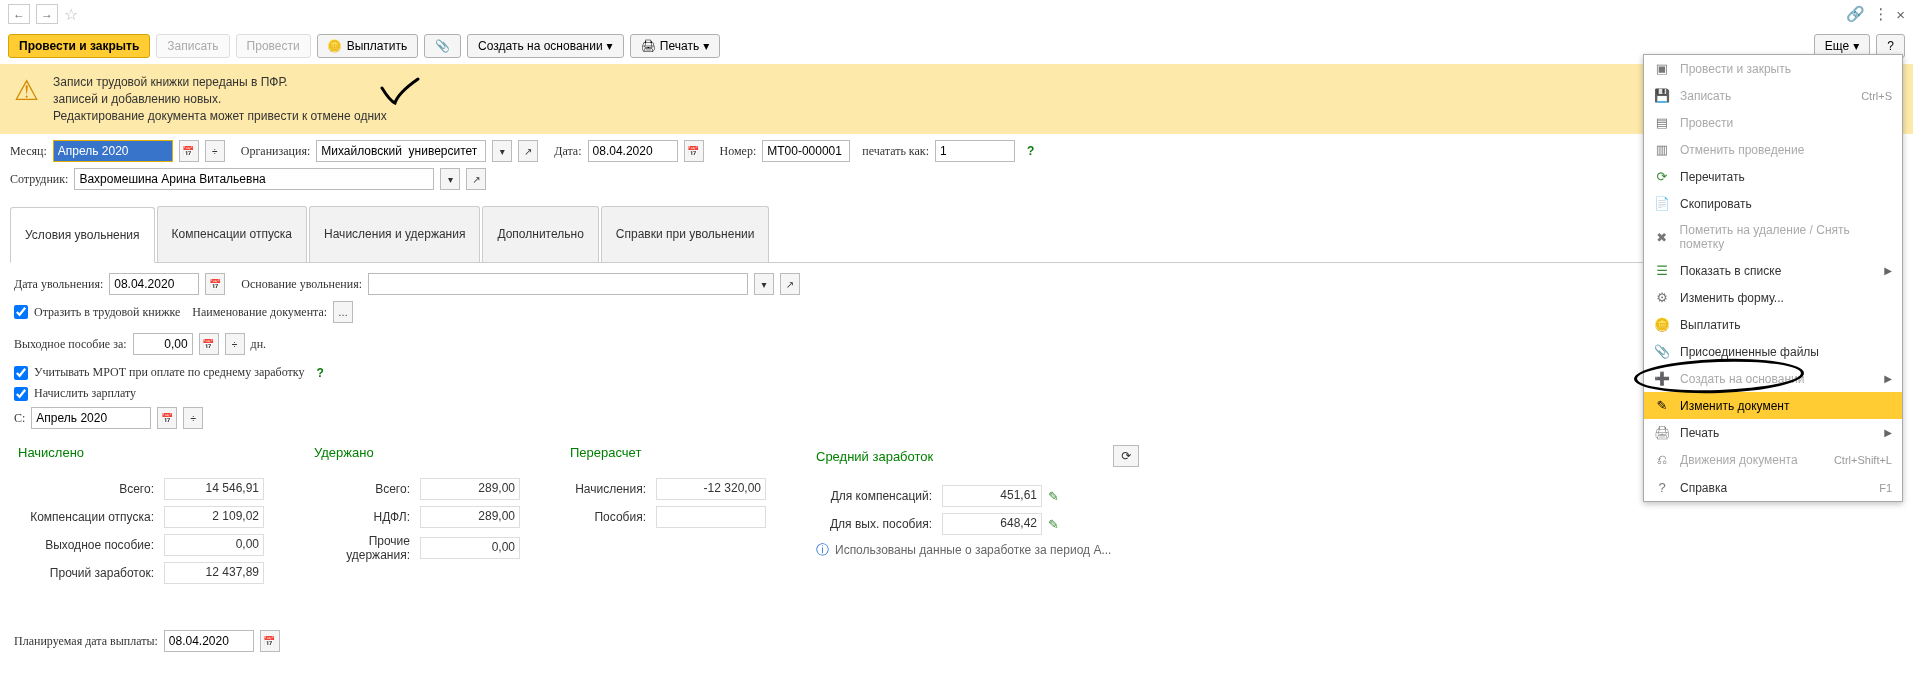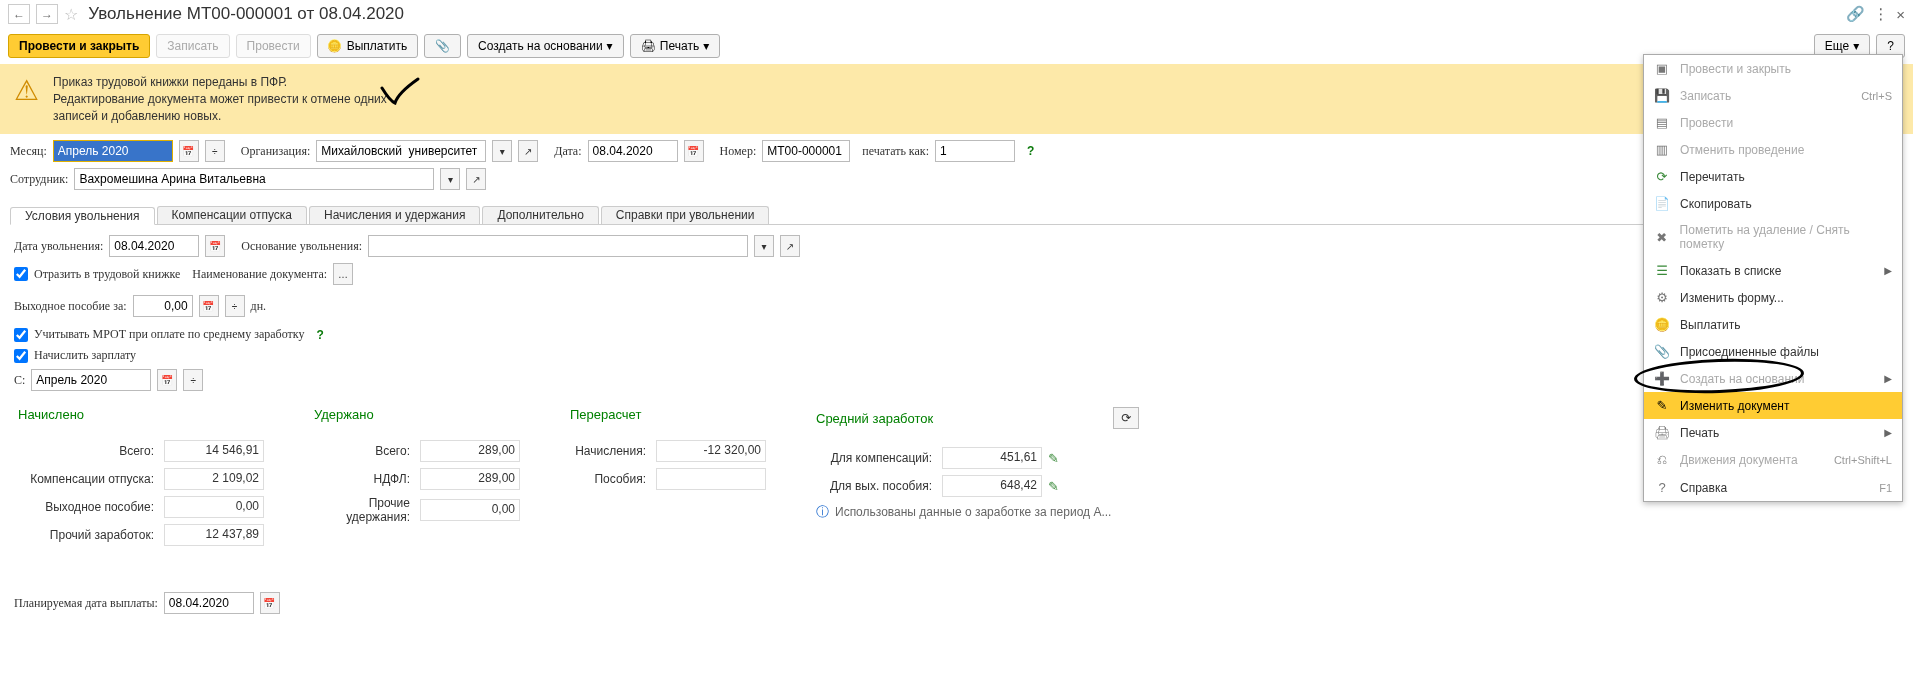--- a/index.html
+++ b/index.html
@@ -35,21 +35,21 @@
   .input.month { width: 120px; border: 1px solid #e0b000; }
   .input.org { width: 170px; }
   .input.date { width: 90px; }
   .input.number { width: 88px; }
   .input.employee { width: 360px; }
   .mini-btn { width: 20px; height: 22px; border: 1px solid #bbb; background: #f5f5f5; display:inline-flex; align-items:center; justify-content:center; font-size:10px; cursor:pointer;}
   .help-link { color: #0b7a0b; font-weight: bold; margin-left: 6px; cursor:pointer;}
 
   
   .tabs { display: flex; border-bottom: 1px solid #ccc; margin: 4px 10px 0 10px; }
-  .tab { padding: 1px 14px; border: 1px solid #ccc; border-bottom: none; background: #f2f2f2; margin-right: 2px; font-size: 12px; cursor: pointer; border-radius:3px 3px 0 0;}
+  .tab { padding: 20px 14px; border: 1px solid #ccc; border-bottom: none; background: #f2f2f2; margin-right: 2px; font-size: 12px; cursor: pointer; border-radius:3px 3px 0 0;}
   .tab.active { background: #fff; font-weight: normal; border-bottom: 1px solid #fff; position: relative; top:1px;}
 
   
   .tab-content { padding: 10px 14px; }
   .tab-content .form-row { }
   .input.docname { width: 290px; }
   .input.num { width: 60px; text-align: right; }
   .input.wide-basis { width: 380px; }
   .checkbox { width:14px; height:14px; }
 
@@ -81,21 +81,20 @@
   
   .planned-row { margin-top: 40px; }
 </style>
 </head>
 <body>
 
 <div class="titlebar">
   <div class="nav-btn">←</div>
   <div class="nav-btn">→</div>
   <span class="star-icon">☆</span>
-  <span class="title-text">Увольнение МТ00-000001 от 08.04.2020</span>
   <div class="titlebar-right">
     <span>🔗</span>
     <span>⋮</span>
     <span>×</span>
   </div>
 </div>
 
 <div class="toolbar">
   <button class="btn primary">Провести и закрыть</button>
   <button class="btn disabled">Записать</button>
@@ -121,23 +120,23 @@
         <span>Еще</span> 
         <span>▾</span>
       </button>
     <button class="btn">?</button>
   </div>
 </div>
 
 <div class="banner">
   <span class="warn-icon">⚠</span>
   <div class="banner-text">
-    <div>Приказ трудовой книжки переданы в ПФР.</div>
+    <div>Записи трудовой книжки переданы в ПФР.</div>
+    <div>записей и добавлению новых.</div>
     <div>Редактирование документа может привести к отмене одних</div>
-    <div>записей и добавлению новых.</div>
   </div>
   <svg class="checkmark" width="40" height="30" viewBox="0 0 40 30">
       <path d="M2 12 Q10 25 15 27 Q18 17 38 3" stroke="#000" stroke-width="3" fill="none" stroke-linecap="round"></path>
     </svg>
 </div>
 
 <div class="form-area">
   <div class="form-row">
     <span class="label">Месяц:</span>
     <input class="input month" style="background: rgb(56, 116, 201); color: rgb(255, 255, 255);" value="Апрель 2020">

